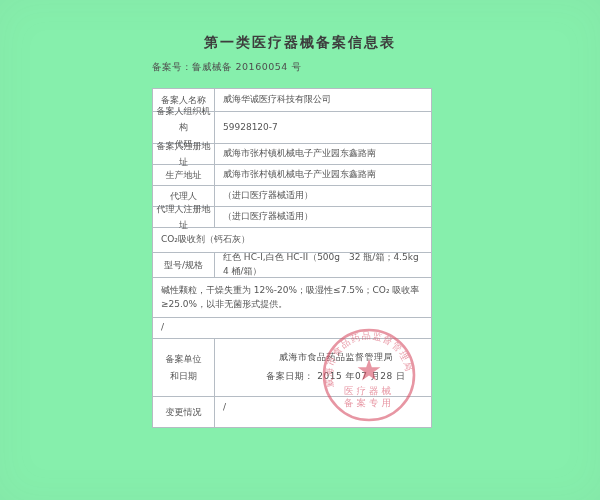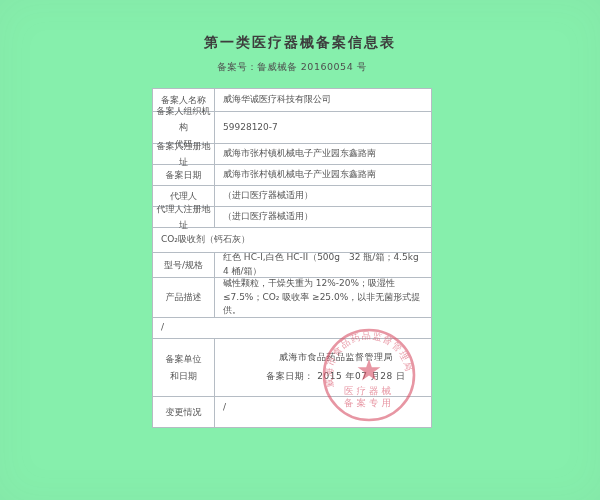--- a/index.html
+++ b/index.html
@@ -23,21 +23,21 @@
     font-size:14px;
     font-weight:bold;
     color:#3d3d3d;
     letter-spacing:2px;
   }
   .record-no{
     position:absolute;
     top:61px;
     left:152px;
     width:280px;
-    text-align:center;
+    text-align:left;
     font-size:9.5px;
     color:#4f4f4f;
     letter-spacing:0.5px;
   }
   .form-table{
     position:absolute;
     top:88px;left:152px;
     width:280px;
     border:1px solid #b5bcc4;
     box-sizing:border-box;
@@ -119,21 +119,21 @@
 代码</div>
       <div class="cell-value">59928120-7</div>
     </div>
 
     <div class="row r3">
       <div class="cell-label">备案人注册地址</div>
       <div class="cell-value">威海市张村镇机械电子产业园东鑫路南</div>
     </div>
 
     <div class="row r4">
-      <div class="cell-label">备案日期</div>
+      <div class="cell-label">生产地址</div>
       <div class="cell-value">威海市张村镇机械电子产业园东鑫路南</div>
     </div>
 
     <div class="row r5">
       <div class="cell-label">代理人</div>
       <div class="cell-value">（进口医疗器械适用）</div>
     </div>
 
     <div class="row r6">
       <div class="cell-label">代理人注册地址</div>
@@ -143,21 +143,20 @@
     <div class="row r7">
       <div class="cell-value">CO₂吸收剂（钙石灰）</div>
     </div>
 
     <div class="row r8">
       <div class="cell-label">型号/规格</div>
       <div class="cell-value">红色 HC-I,白色 HC-II（500g　32 瓶/箱；4.5kg　4 桶/箱）</div>
     </div>
 
     <div class="row r9">
-      <div class="cell-label">产品描述</div>
       <div class="cell-value">碱性颗粒，干燥失重为 12%-20%；吸湿性≤7.5%；CO₂ 吸收率 ≥25.0%，以非无菌形式提供。</div>
     </div>
 
 
     <div class="row r11">
       <div class="cell-value">/</div>
     </div>
 
     <div class="row r12">
       <div class="cell-label">备案单位

